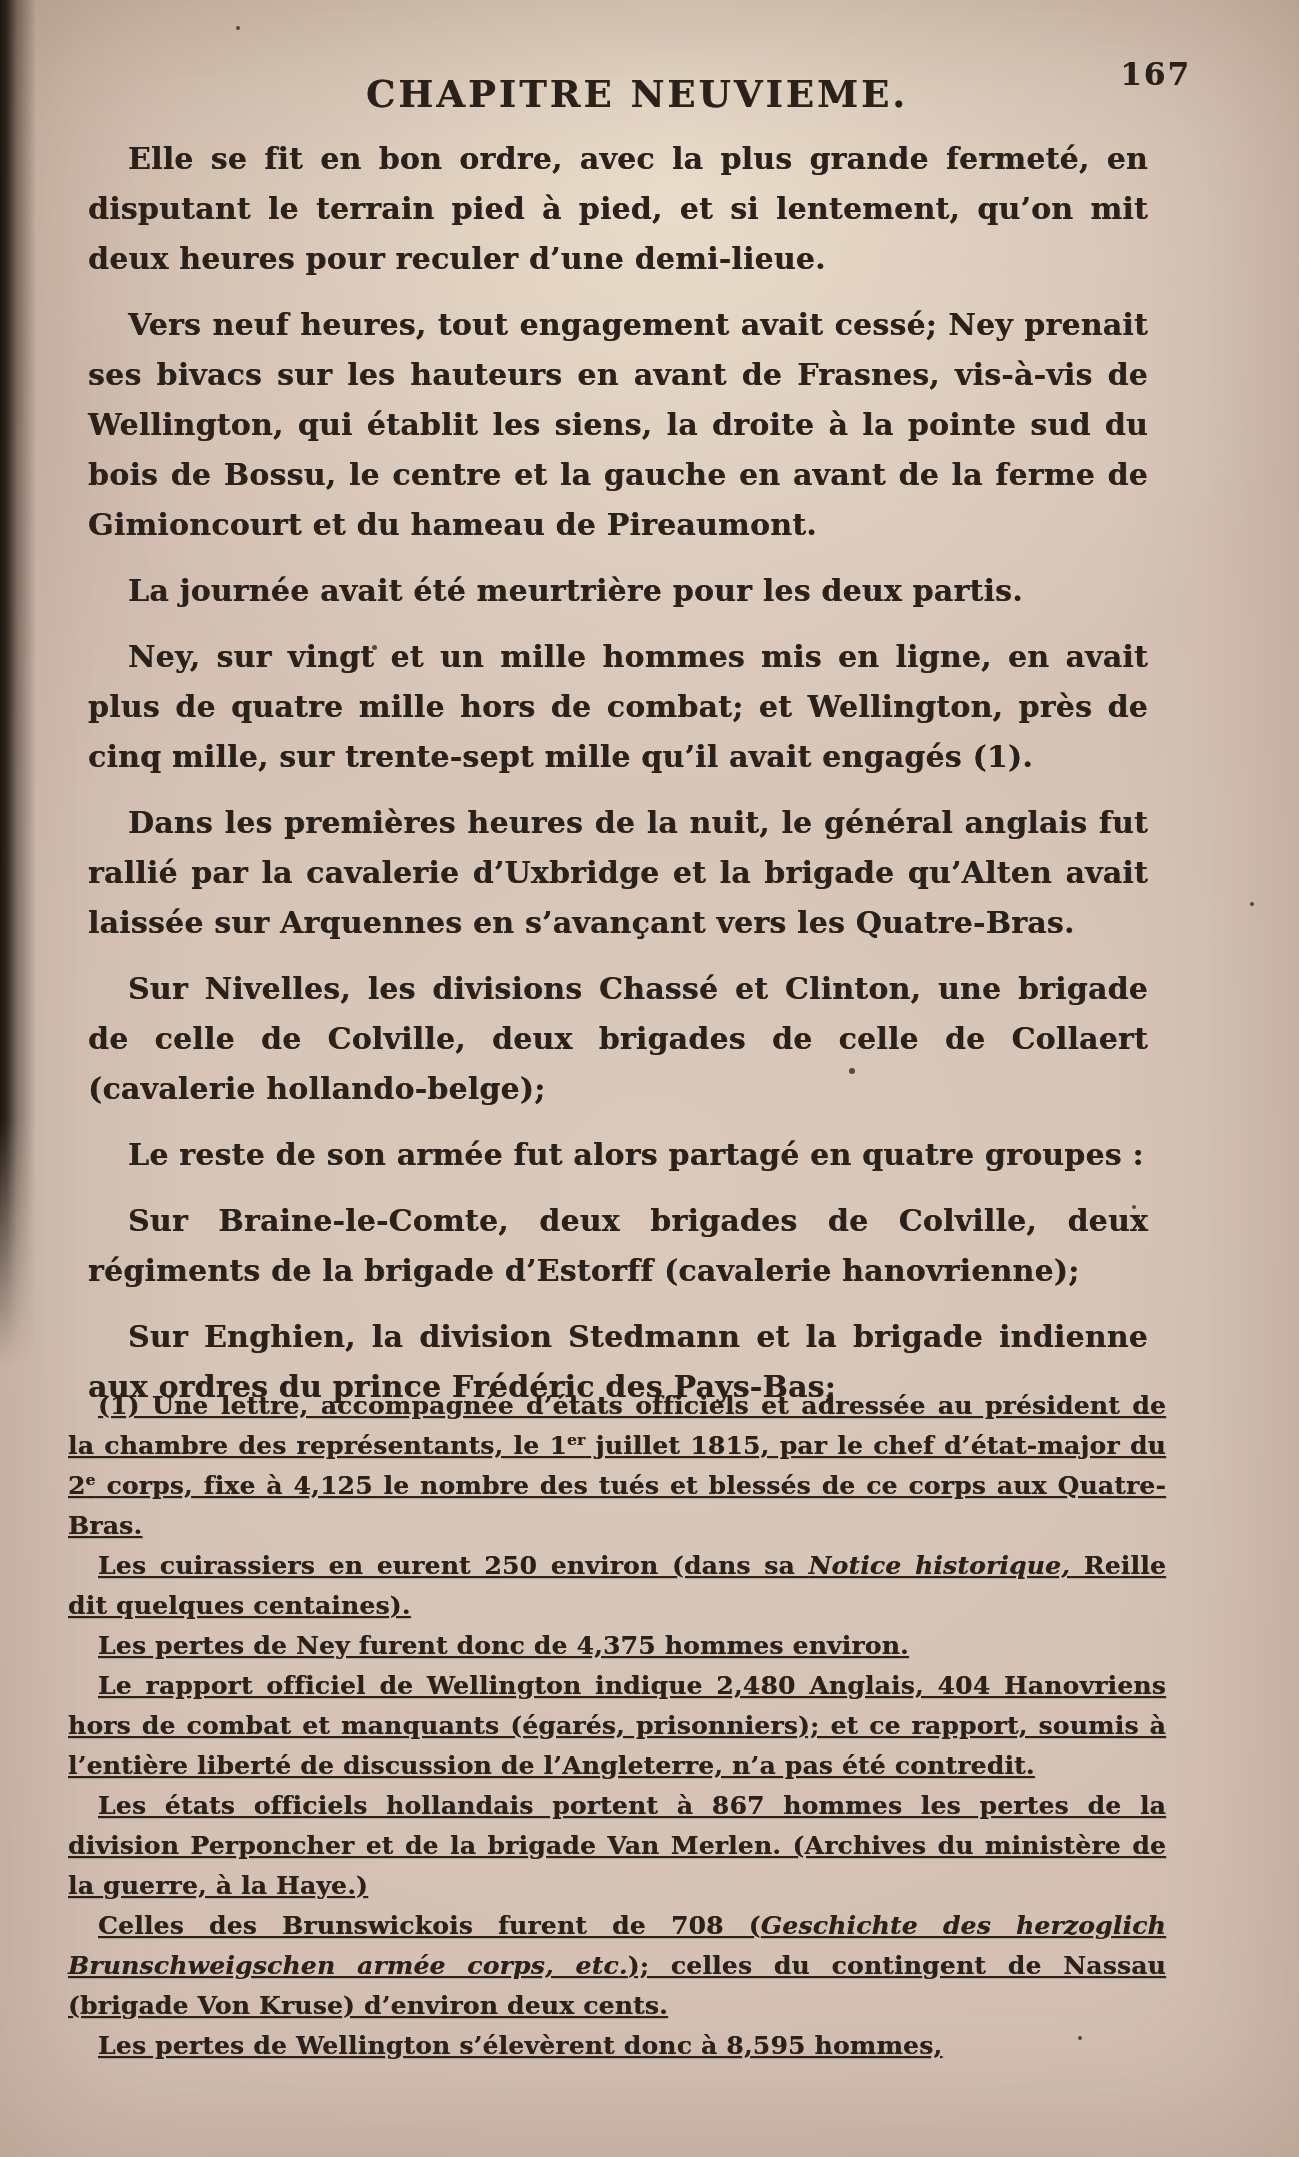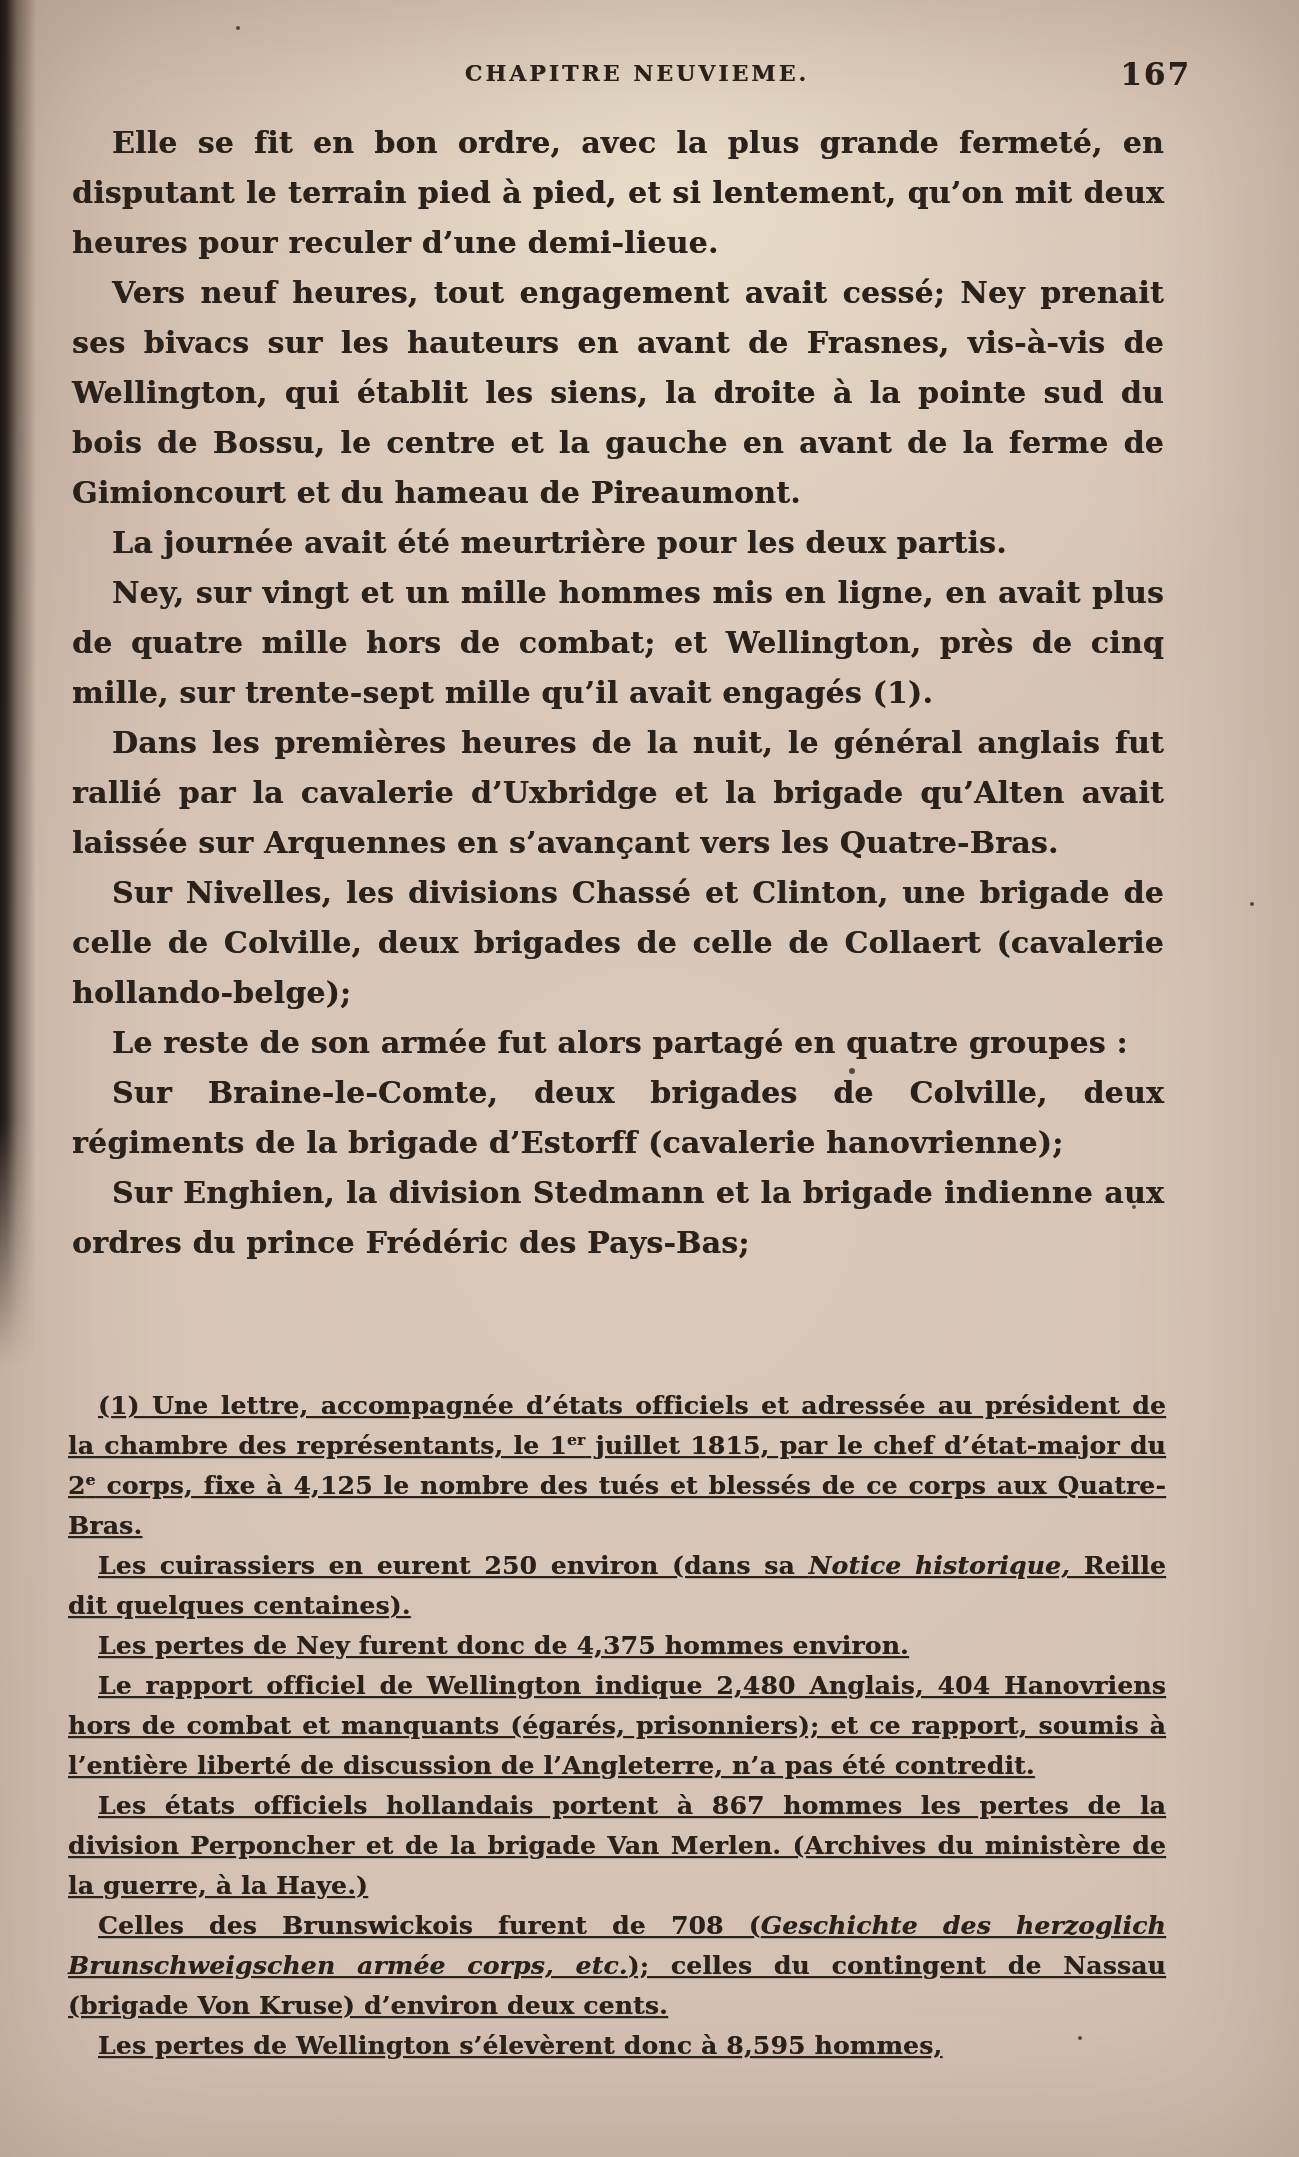--- a/index.html
+++ b/index.html
@@ -20,34 +20,34 @@
   .edge-left {
     position:absolute; left:0; top:0; width:36px; height:1365px;
     background: linear-gradient(to right,
       rgba(22,14,9,0.96) 0%, rgba(22,14,9,0.85) 18%,
       rgba(22,14,9,0.40) 48%, rgba(22,14,9,0) 100%);
     -webkit-mask-image: linear-gradient(to bottom, #000 82%, transparent 100%);
     mask-image: linear-gradient(to bottom, #000 82%, transparent 100%);
   }
   .header { position:absolute; top:56px; left:0; width:100%; height:42px; }
   .chapter-title {
-    position:absolute; left:637px; top:4px; transform:translateX(-50%);
-    margin:0; font-size:22px; font-weight:700; letter-spacing:3px; white-space:nowrap;
+    position:absolute; left:637px; top:16px; transform:translateX(-50%);
+    margin:0; font-size:37px; font-weight:700; letter-spacing:3px; white-space:nowrap;
     text-shadow:0.4px 0.4px 0.6px rgba(43,33,27,0.65);
   }
   .page-number {
     position:absolute; right:108px; top:0; font-size:31px; letter-spacing:2px;
     text-shadow:0.4px 0.4px 0.6px rgba(43,33,27,0.65);
   }
   .body-text {
     position:absolute; top:118px; left:72px; width:1092px;
     font-size:30px; line-height:50px; letter-spacing:0.2px;
     text-align:justify; text-shadow:0.35px 0.35px 0.5px rgba(43,33,27,0.7);
   }
-  .body-text p { margin:0; text-indent:40px; }
+  .body-text p { margin:16px; text-indent:40px; }
   .footnotes {
     position:absolute; top:1386px; left:68px; width:1098px;
     font-size:25px; line-height:40px; letter-spacing:0.2px;
     text-align:justify; text-shadow:0.3px 0.3px 0.45px rgba(43,33,27,0.7);
   }
   .footnotes p { margin:0; text-indent:30px;text-decoration:underline; }
   sup { font-size:0.62em; line-height:0; vertical-align:super; }
   em { font-style:italic; }
   .speck { position:absolute; border-radius:50%; background:rgba(52,36,26,0.78); }
   .s1 { left:372px; top:645px;  width:5px; height:5px; }

